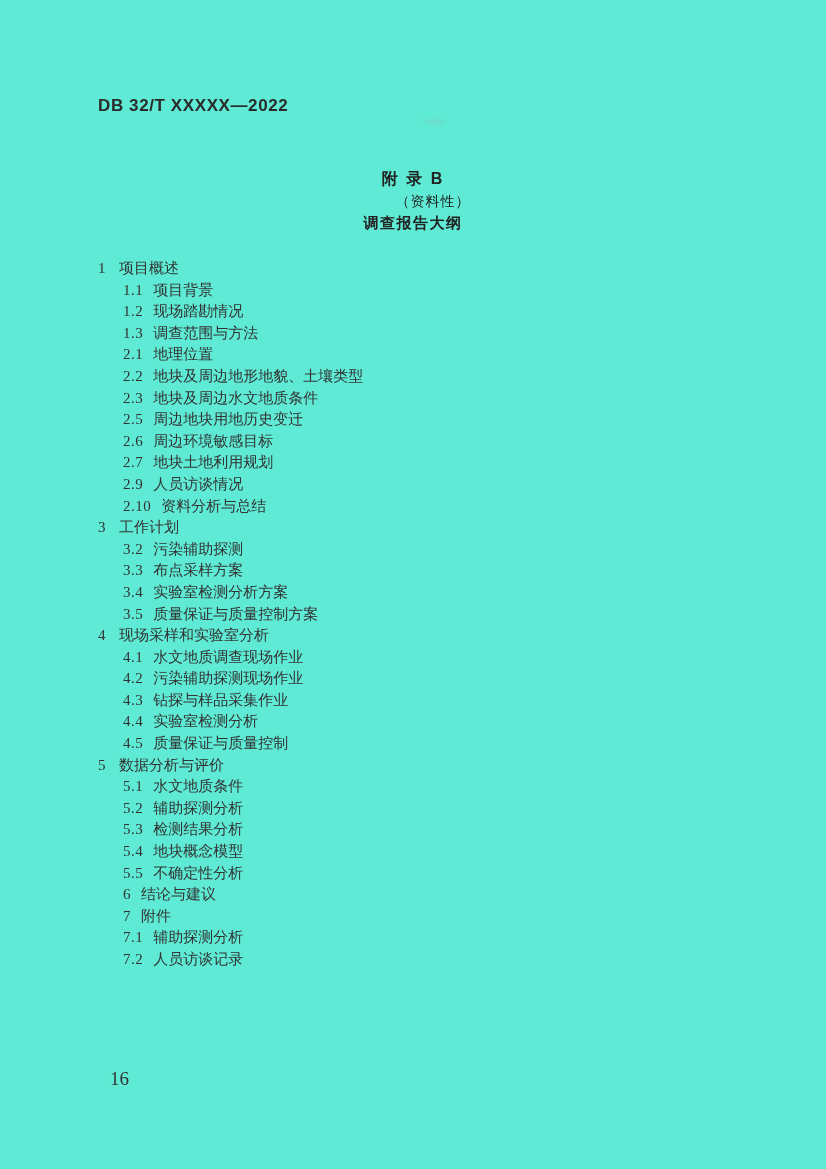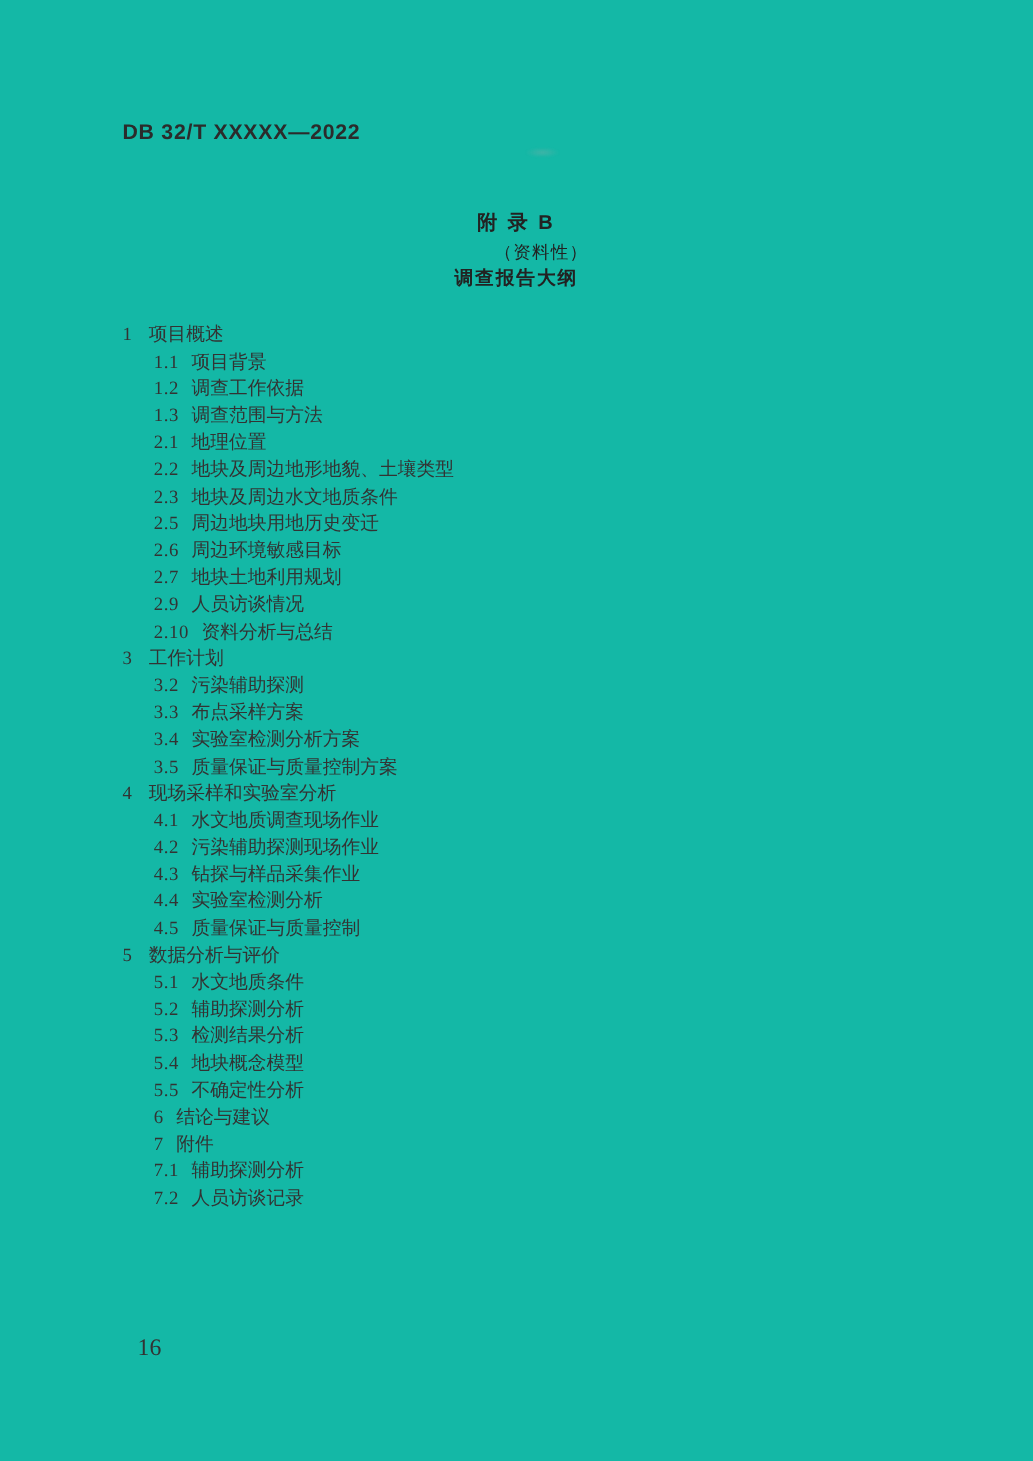--- a/index.html
+++ b/index.html
@@ -5,21 +5,21 @@
   html, body {
     margin: 0;
     padding: 0;
     background: #f4f4f4;
   }
   .page {
     position: relative;
     width: 826px;
     height: 1169px;
     margin: 0 auto;
-    background: #14b8a6;
+    background: #5eead4;
     overflow: hidden;
     font-family: "Liberation Serif", "DejaVu Serif", serif;
     color: #333333;
   }
   .doc-header {
     position: absolute;
     left: 98px;
     top: 96px;
     font-family: "Liberation Sans", "DejaVu Sans", sans-serif;
     font-weight: 600;
@@ -107,21 +107,21 @@
 
   <div class="title-block">
     <div class="title-line1">附 录 B</div>
     <div class="title-line2">（资料性）</div>
     <div class="title-line3">调查报告大纲</div>
   </div>
 
   <ol class="outline" id="outline">
       <li class=""><span class="num">1</span><span class="lbl">项目概述</span></li>
       <li class="sub"><span class="num">1.1</span><span class="lbl">项目背景</span></li>
-      <li class="sub"><span class="num">1.2</span><span class="lbl">调查工作依据</span></li>
+      <li class="sub"><span class="num">1.2</span><span class="lbl">现场踏勘情况</span></li>
       <li class="sub"><span class="num">1.3</span><span class="lbl">调查范围与方法</span></li>
       <li class="sub"><span class="num">2.1</span><span class="lbl">地理位置</span></li>
       <li class="sub"><span class="num">2.2</span><span class="lbl">地块及周边地形地貌、土壤类型</span></li>
       <li class="sub"><span class="num">2.3</span><span class="lbl">地块及周边水文地质条件</span></li>
       <li class="sub"><span class="num">2.5</span><span class="lbl">周边地块用地历史变迁</span></li>
       <li class="sub"><span class="num">2.6</span><span class="lbl">周边环境敏感目标</span></li>
       <li class="sub"><span class="num">2.7</span><span class="lbl">地块土地利用规划</span></li>
       <li class="sub"><span class="num">2.9</span><span class="lbl">人员访谈情况</span></li>
       <li class="sub"><span class="num">2.10</span><span class="lbl">资料分析与总结</span></li>
       <li class=""><span class="num">3</span><span class="lbl">工作计划</span></li>

